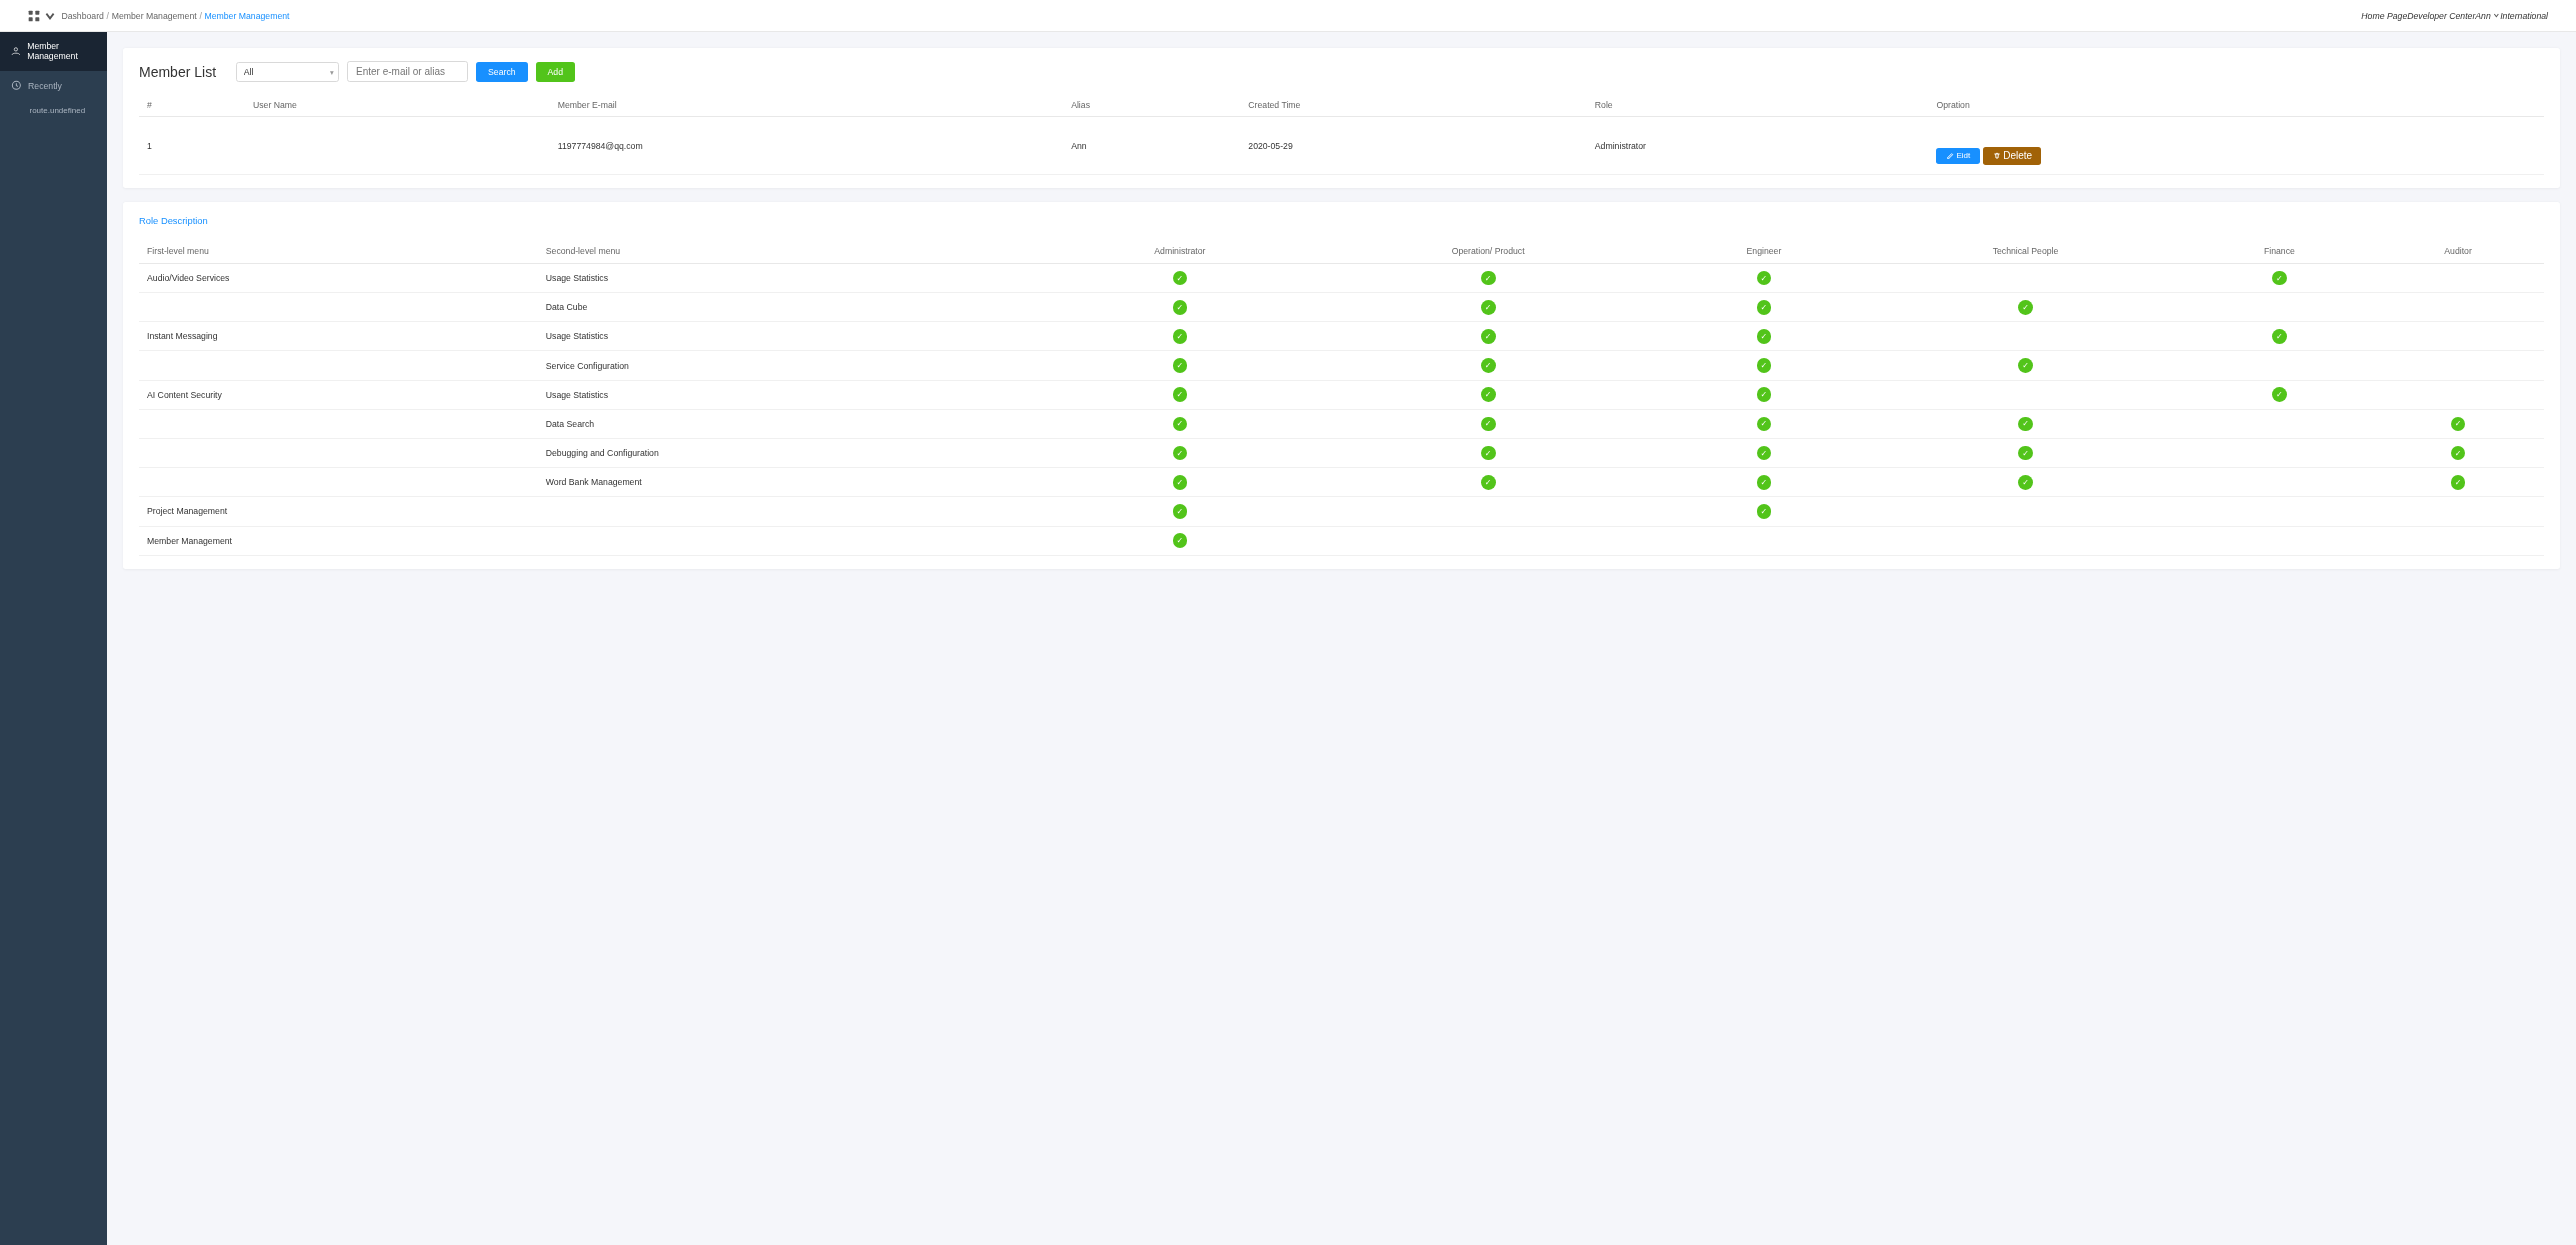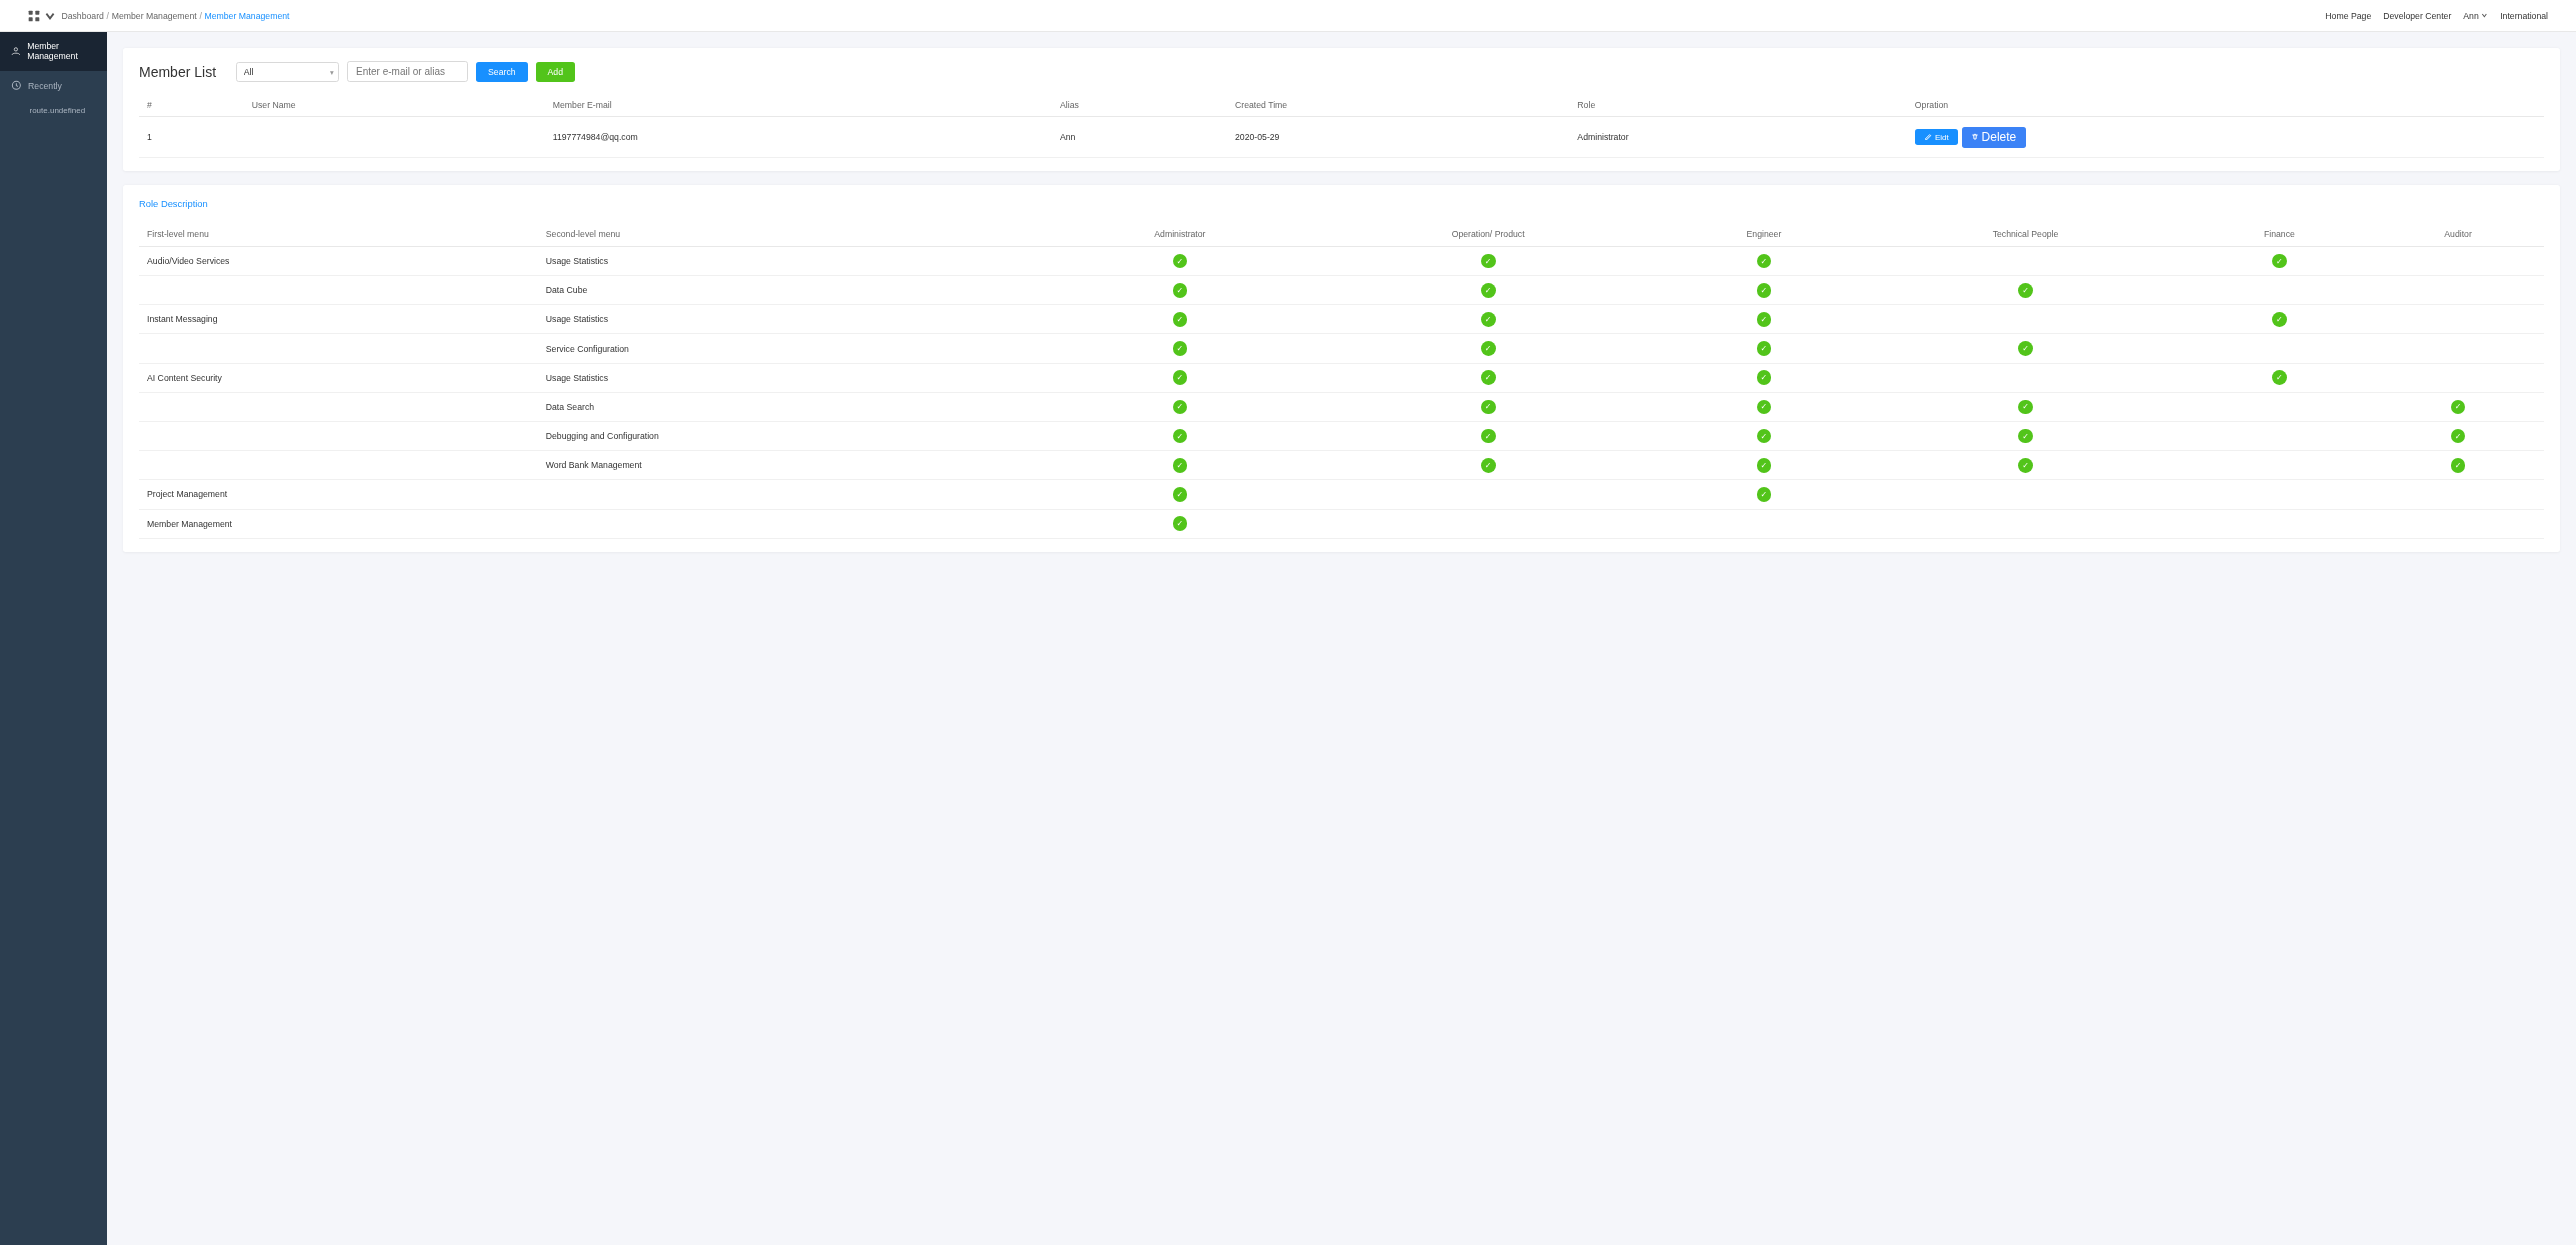--- a/index.html
+++ b/index.html
@@ -17,21 +17,21 @@
       position: fixed;
       top: 0; left: 0; right: 0;
       z-index: 100;
     }
     .top-nav-left { display: flex; align-items: center; gap: 5.4px; }
     .top-nav-logo { display: flex; align-items: center; gap: 4px; cursor: pointer; color: #333; font-size: 8.7px; }
     .top-nav-logo svg { width: 12px; height: 12px; }
     .breadcrumb { display: flex; align-items: center; gap: 2.7px; font-size: 8.7px; color: #666; }
     .breadcrumb-sep { color: #999; }
     .breadcrumb-active { color: #1890ff; }
-    .top-nav-right { display: flex; align-items: center; gap: 12px; font-size: 8.7px; color: #333; }
+    .top-nav-right { display: flex; align-items: center; gap: 0; font-size: 8.7px; color: #333; font-style: italic; }
     .top-nav-right span { cursor: pointer; }
     .user-menu { display: flex; align-items: center; gap: 2.7px; cursor: pointer; }
 
     
     .layout { display: flex; margin-top: 32px; min-height: calc(100vh - 32px); }
 
     
     .sidebar {
       width: 107px;
       background: #2c3e50;
@@ -170,30 +170,31 @@
       border-radius: 2.7px;
       padding: 3.4px 9.4px;
       font-size: 8px;
       cursor: pointer;
       margin-right: 1px;
       display: inline-flex;
       align-items: center;
       gap: 2.7px;
     }
     .btn-delete {
-      background: #3b82f6;
+      background: #a16207;
       color: #fff;
       border: none;
       border-radius: 2.7px;
       padding: 3.4px 9.4px;
-      font-size: 12px;
+      font-size: 10px;
       cursor: pointer;
       display: inline-flex;
       align-items: center;
       gap: 2.7px;
+      margin-top: 20px;
     }
 
     
     .section-title {
       font-size: 9.4px;
       color: #1890ff;
       font-weight: 500;
       margin-bottom: 13.4px;
     }
     .role-table { width: 100%; border-collapse: collapse; }

